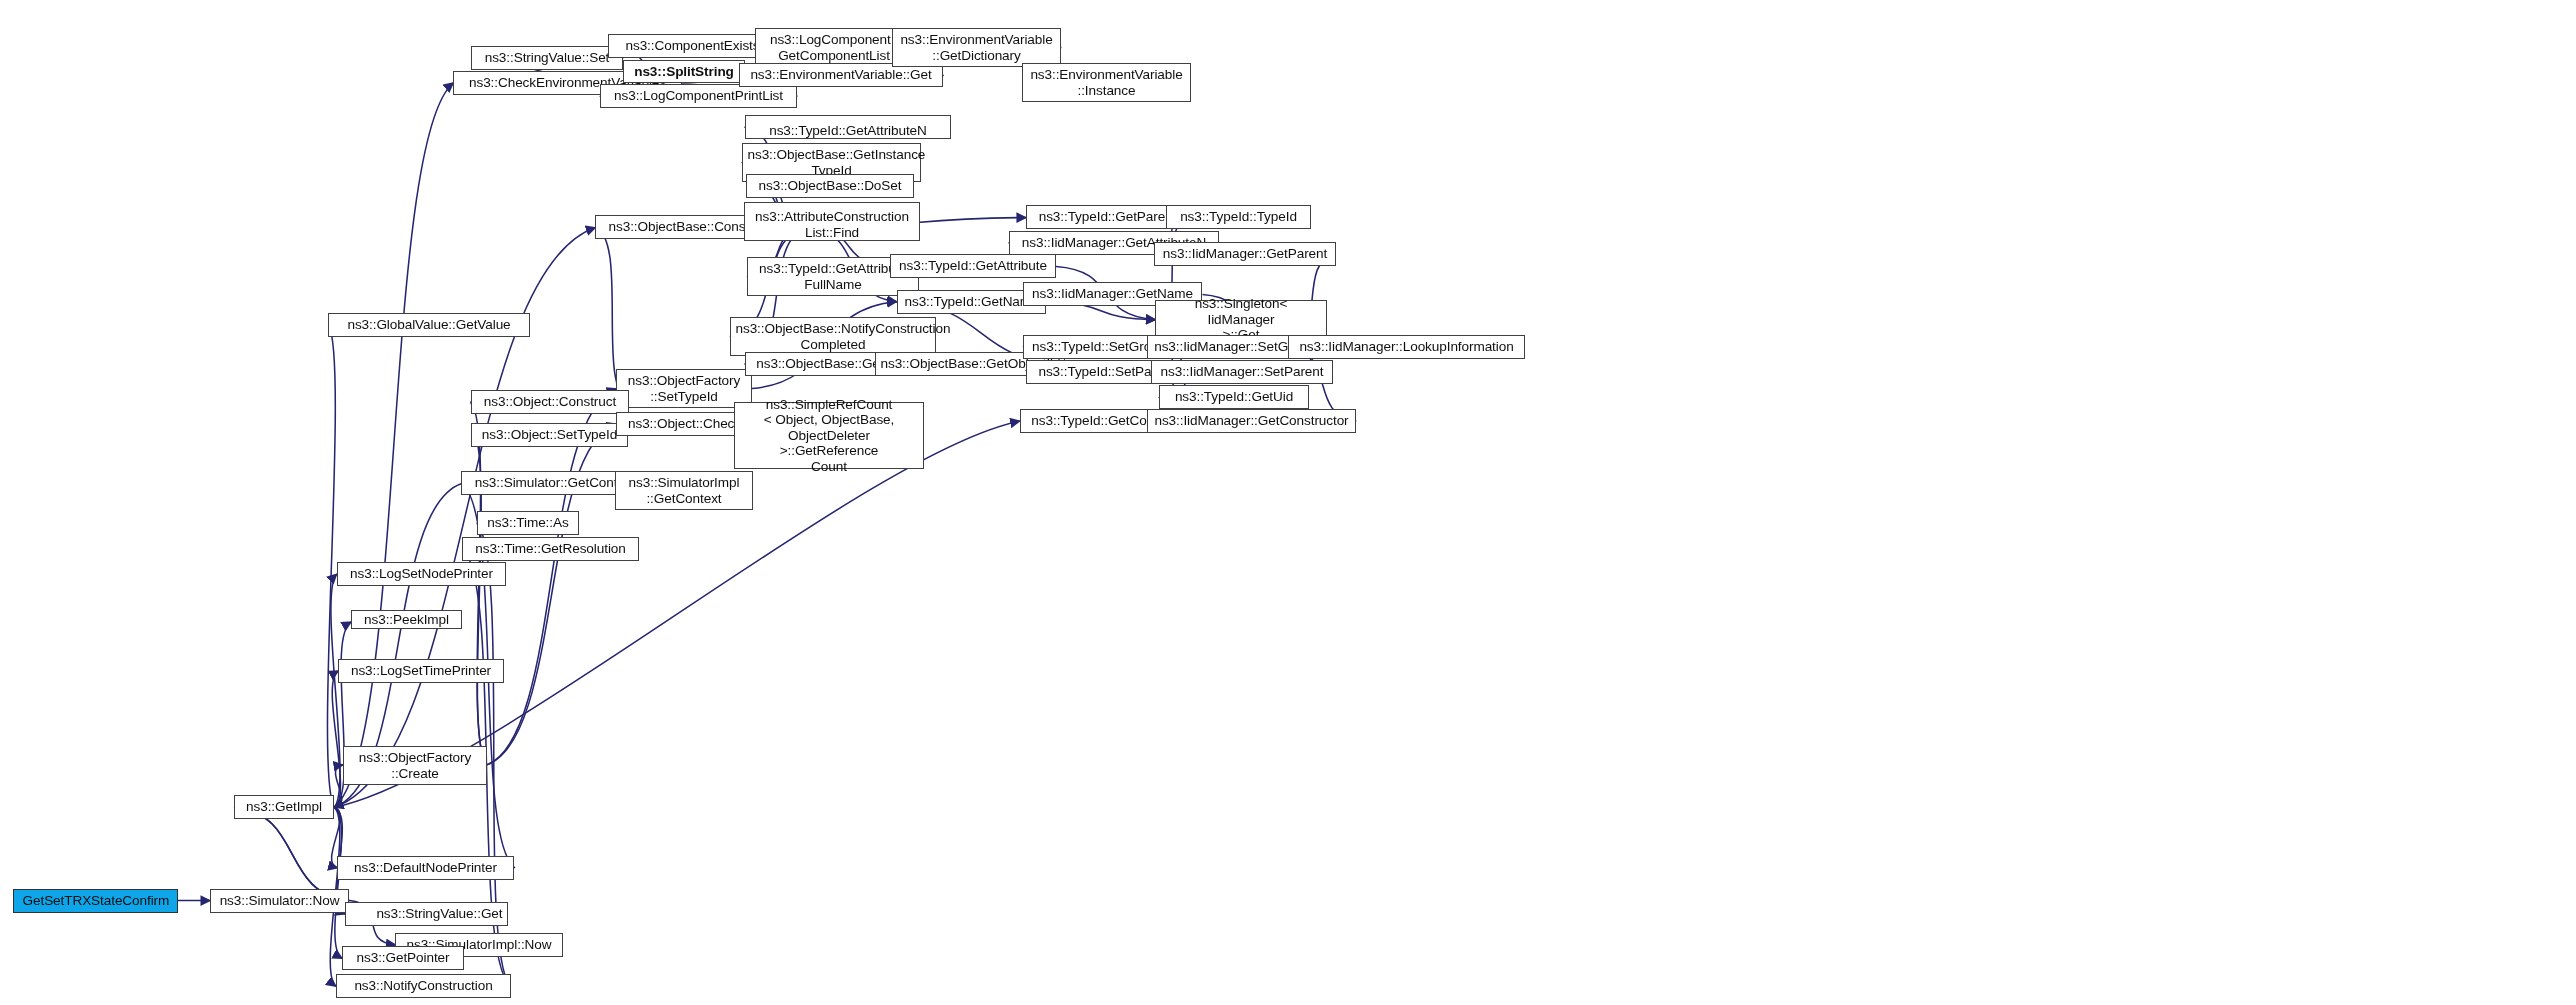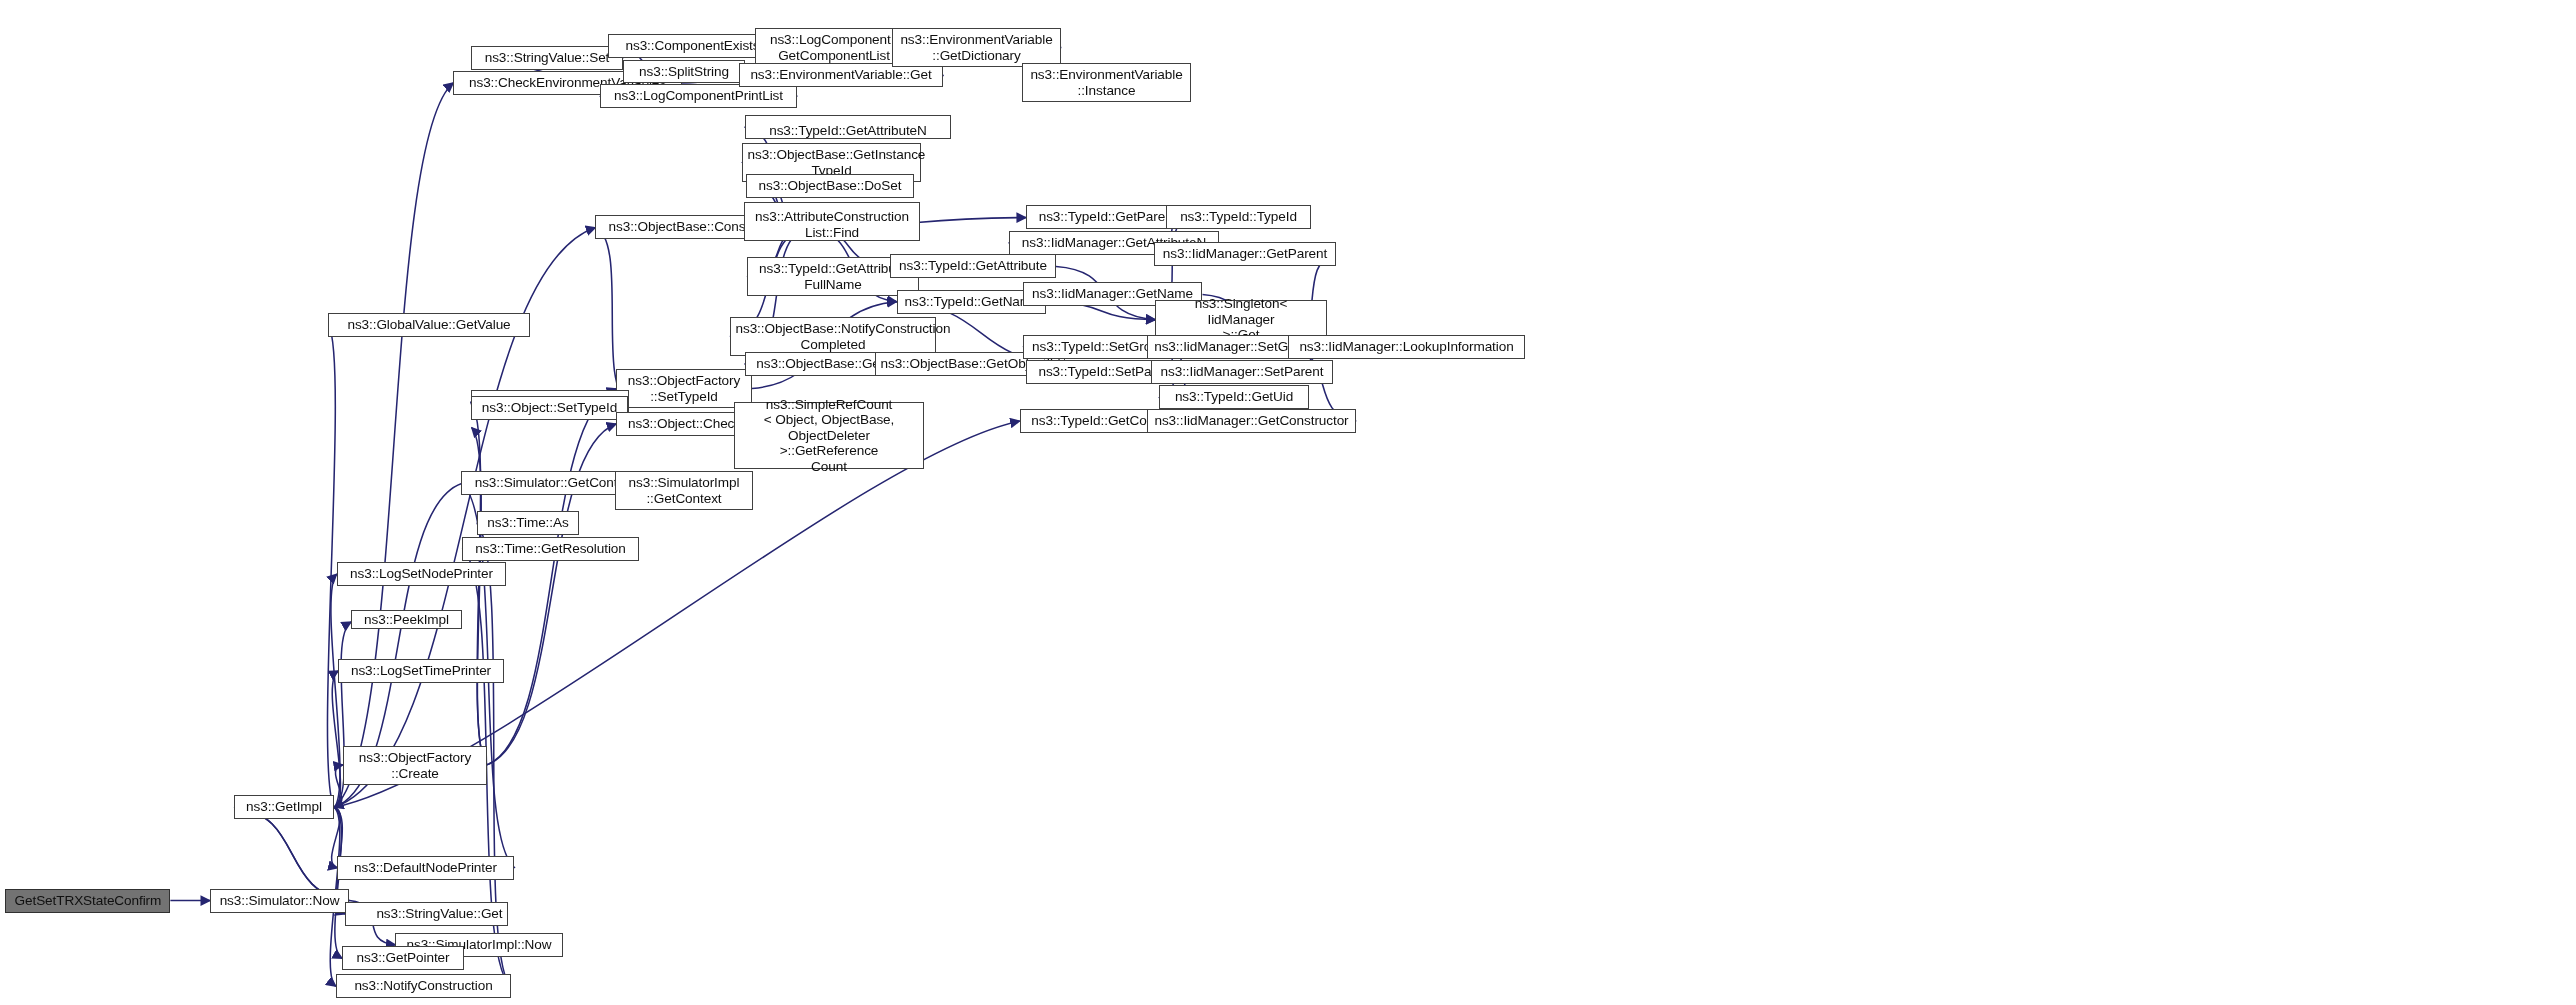--- a/index.html
+++ b/index.html
@@ -30,22 +30,23 @@
     justify-content:center;
     text-align:center;
     font-size:13.6px;
     line-height:15.4px;
     letter-spacing:-0.1px;
     white-space:pre-line;
     padding:0 4.5px;
     z-index:5;
   }
   .node.root{
-    background:#737373;
+    background:#0ea5e9;
     border-color:#303030;
+    margin-left:8px;
   }
   .node span{display:block;width:100%;}
 </style>
 </head>
 <body>
 
 <div id="canvas">
   <svg id="edges" xmlns="http://www.w3.org/2000/svg" viewBox="0 0 2847 1111" width="2576" height="1005">
     <defs>
       <marker id="ah" viewBox="0 0 10 10" refX="9" refY="5" markerWidth="7" markerHeight="7" orient="auto-start-reverse">
@@ -142,33 +143,33 @@
       <div class="node" style="left: 338px; top: 659px; width: 166px; height: 24.4px;"><span>ns3::LogSetTimePrinter</span></div>
       <div class="node" style="left: 343px; top: 746px; width: 144px; height: 39px;"><span>ns3::ObjectFactory
 ::Create</span></div>
       <div class="node" style="left: 337px; top: 856px; width: 177px; height: 24.4px;"><span>ns3::DefaultNodePrinter</span></div>
       <div class="node" style="left: 345px; top: 902px; width: 163px; height: 24.4px; text-align: right;"><span>ns3::StringValue::Get</span></div>
       <div class="node" style="left: 342px; top: 946px; width: 122px; height: 24.4px;"><span>ns3::GetPointer</span></div>
       <div class="node" style="left: 336px; top: 974px; width: 175px; height: 24.4px;"><span>ns3::NotifyConstruction</span></div>
       <div class="node" style="left: 453px; top: 71px; width: 229px; height: 24.4px;"><span>ns3::CheckEnvironmentVariables</span></div>
       <div class="node" style="left: 471px; top: 46px; width: 152px; height: 24.4px;"><span>ns3::StringValue::Set</span></div>
       <div class="node" style="left: 608px; top: 34px; width: 169px; height: 24.4px;"><span>ns3::ComponentExists</span></div>
-      <div class="node" style="left: 623px; top: 60px; width: 122px; height: 23px;"><span>ns3::SplitString</span></div>
+      <div class="node" style="left: 623px; top: 60px; width: 122px; height: 23px; font-weight: bold;"><span>ns3::SplitString</span></div>
       <div class="node" style="left: 600px; top: 84px; width: 197px; height: 24.4px;"><span>ns3::LogComponentPrintList</span></div>
       <div class="node" style="left: 755px; top: 28px; width: 158px; height: 39px;"><span>ns3::LogComponent::
 GetComponentList</span></div>
       <div class="node" style="left: 739px; top: 63px; width: 204px; height: 24.4px;"><span>ns3::EnvironmentVariable::Get</span></div>
       <div class="node" style="left: 892px; top: 28px; width: 169px; height: 39px;"><span>ns3::EnvironmentVariable
 ::GetDictionary</span></div>
       <div class="node" style="left: 1022px; top: 28px; width: 169px; height: 39px; margin-top: 35px;"><span>ns3::EnvironmentVariable
 ::Instance</span></div>
       <div class="node" style="left: 616px; top: 369px; width: 136px; height: 39px;"><span>ns3::ObjectFactory
 ::SetTypeId</span></div>
       <div class="node" style="left: 471px; top: 390px; width: 158px; height: 24.4px;"><span>ns3::Object::Construct</span></div>
-      <div class="node" style="left: 471px; top: 396px; width: 157px; height: 24.4px;"><span>ns3::Object::SetTypeId</span></div>
+      <div class="node" style="left: 471px; top: 423px; width: 157px; height: 24.4px;"><span>ns3::Object::SetTypeId</span></div>
       <div class="node" style="left: 616px; top: 412px; width: 137px; height: 24.4px;"><span>ns3::Object::Check</span></div>
       <div class="node" style="left: 461px; top: 471px; width: 188px; height: 24.4px;"><span>ns3::Simulator::GetContext</span></div>
       <div class="node" style="left: 615px; top: 471px; width: 138px; height: 39px;"><span>ns3::SimulatorImpl
 ::GetContext</span></div>
       <div class="node" style="left: 477px; top: 511px; width: 102px; height: 24.4px;"><span>ns3::Time::As</span></div>
       <div class="node" style="left: 462px; top: 537px; width: 177px; height: 24.4px;"><span>ns3::Time::GetResolution</span></div>
       <div class="node" style="left: 595px; top: 215px; width: 213px; height: 24.4px;"><span>ns3::ObjectBase::ConstructSelf</span></div>
       <div class="node" style="left: 745px; top: 115px; width: 206px; height: 24.4px; align-items: flex-end;"><span>ns3::TypeId::GetAttributeN</span></div>
       <div class="node" style="left: 742px; top: 143px; width: 179px; height: 39px;"><span>ns3::ObjectBase::GetInstance
 TypeId</span></div>

